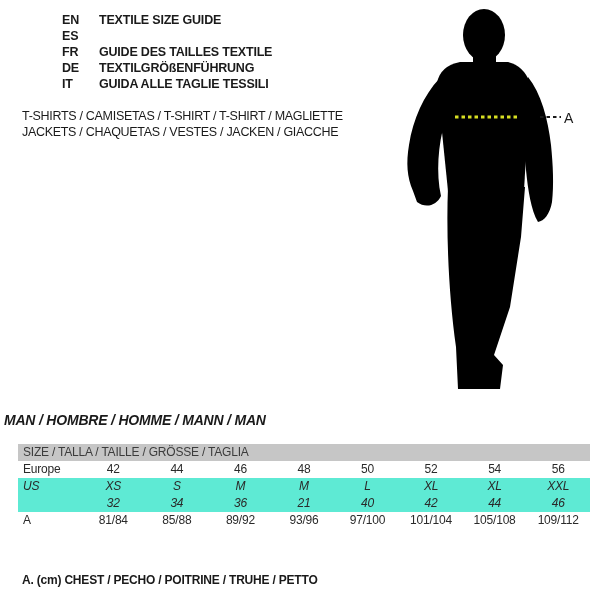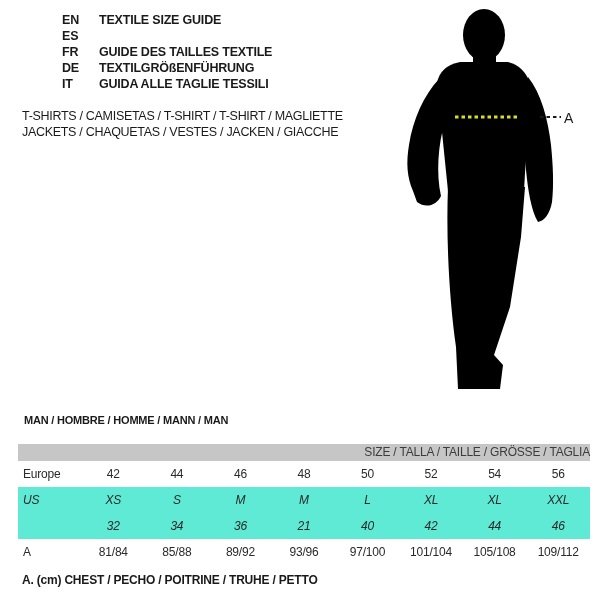--- a/index.html
+++ b/index.html
@@ -9,28 +9,28 @@
   }
   
   .lang-list{position:absolute;left:22px;top:12px;}
   .lang-row{display:flex;height:16px;line-height:16px;font-size:12.5px;font-weight:bold;letter-spacing:-0.2px;}
   .lang-code{width:37px;flex:0 0 37px;padding-left:40px;}
   
   .category-block{position:absolute;left:22px;top:109px;font-size:12.5px;font-weight:normal;letter-spacing:-0.3px;line-height:15.5px;}
   
   .figure-wrap{position:absolute;left:402px;top:5px;width:172px;height:388px;}
   
-  .section-title{position:absolute;left:24px;top:412px;font-size:11px;font-weight:bold;letter-spacing:-0.2px;line-height:16px;}
+  .section-title{position:absolute;left:4px;top:412px;font-size:14px;font-weight:bold;letter-spacing:-0.2px;line-height:16px;font-style:italic;}
   
   .size-table{position:absolute;left:18px;top:444px;width:572px;border-collapse:collapse;table-layout:fixed;}
   .size-table th{
     background:#c6c6c6;color:#3c3c3c;font-weight:normal;font-size:12px;letter-spacing:-0.2px;
-    text-align:right;padding:0 0 0 5px;height:17px;line-height:17px;
+    text-align:left;padding:0 0 0 5px;height:17px;line-height:17px;
   }
-  .size-table td{font-size:12px;letter-spacing:-0.2px;height:26px;line-height:17px;padding:0;text-align:center;color:#2a2a2a;}
+  .size-table td{font-size:12px;letter-spacing:-0.2px;height:17px;line-height:17px;padding:0;text-align:center;color:#2a2a2a;}
   .size-table td.row-label{text-align:left;padding-left:5px;width:66px;}
   .size-table tr.striped td{background:#5eead4;font-style:italic;}
   
   .footnote{position:absolute;left:22px;top:573px;font-size:12px;font-weight:bold;letter-spacing:-0.2px;line-height:15px;}
 </style>
 </head>
 <body>
 
 <div class="page">
 

